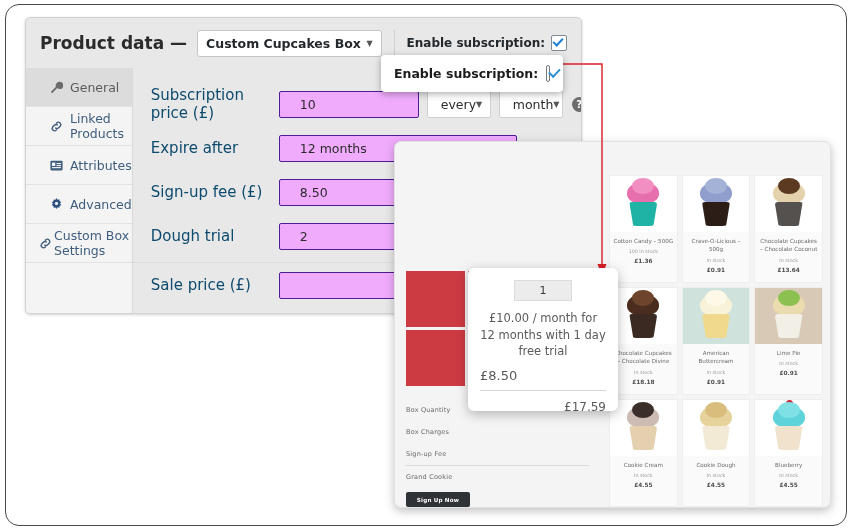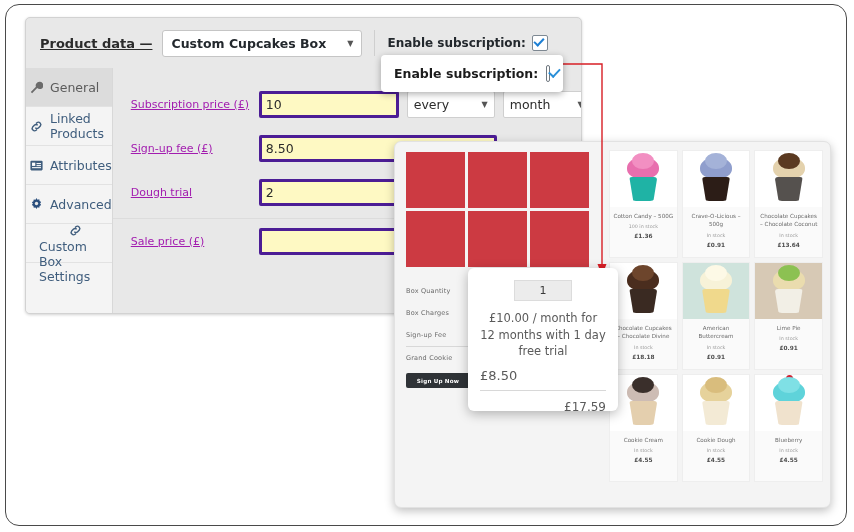--- a/index.html
+++ b/index.html
@@ -23,21 +23,21 @@
     position:absolute;left:25px;top:17px;width:557px;height:297px;
     background:#e8e8e8;border:1px solid #d2d2d2;border-radius:5px;
     box-shadow:0 1px 3px rgba(0,0,0,.18);
     box-sizing:border-box;overflow:hidden;
   }
   .mb-header{
     height:50px;display:flex;align-items:center;padding:0 14px;
     box-sizing:border-box;
   }
   .mb-title{
-    font-size:13px;font-weight:bold;color:#2b2b2b;white-space:nowrap;text-decoration:underline;
+    font-size:17px;font-weight:bold;color:#2b2b2b;white-space:nowrap;
   }
   .select-pd{
     margin-left:10px;width:200px;height:27px;background:#fff;
     border:1px solid #c5c5c5;border-radius:3px;
     display:flex;align-items:center;justify-content:space-between;
     padding:0 8px;box-sizing:border-box;
     font-size:12.5px;font-weight:bold;color:#23282d;
   }
   .caret{font-size:8px;color:#555;}
   .mb-sep{width:1px;height:26px;background:#cfcfcf;margin:0 12px;}
@@ -52,42 +52,42 @@
     border:solid #1d7fd4;border-width:0 2.2px 2.2px 0;transform:rotate(43deg);
   }
 
   .mb-body{display:flex;height:247px;}
   .mb-tabs{
     width:128px;background:#f4f4f4;border-right:1px solid #d8d8d8;
     box-sizing:border-box;
   }
   .tab{
     height:39px;display:flex;align-items:center;gap:7px;
-    padding-left:4px;box-sizing:border-box;
+    padding-left:24px;box-sizing:border-box;
     border-bottom:1px solid #e2e2e2;
     font-size:12.5px;color:#3f5d7d;
   }
   .tab.active{background:#dcdcdc;color:#5b5b5b;}
   .tab .ico{width:13px;height:13px;display:inline-flex;align-items:center;justify-content:center;}
   .tab .ico svg{display:block;}
-  .tab.compact{padding-left:13px;gap:2px;flex-direction:column;}
+  .tab.compact{padding-left:13px;gap:2px;}
 
   .mb-fields{flex:1;padding:14px 0 0 0;box-sizing:border-box;position:relative;}
   .frow{display:flex;align-items:center;height:44px;padding-left:18px;box-sizing:border-box;}
-  .flabel{width:128px;font-size:11px;color:#a21caf;text-decoration:underline;}
+  .flabel{width:128px;font-size:15px;color:#0c4a6e;}
   .finput{
-    width:140px;height:27px;background:#fef9c3;border:3px solid #4c1d95;border-radius:2px;
-    display:flex;align-items:center;padding:0 4px;box-sizing:border-box;
+    width:140px;height:27px;background:#f0abfc;border:1px solid #4c1d95;border-radius:2px;
+    display:flex;align-items:center;padding:0 20px;box-sizing:border-box;
     font-size:12.5px;color:#2b2b2b;
   }
   .finput.wide{width:238px;justify-content:space-between;}
   .fsel{
-    width:88px;height:27px;background:#fff;border:1px solid #cfcfcf;border-radius:2px;
+    width:64px;height:27px;background:#fff;border:1px solid #cfcfcf;border-radius:2px;
     margin-left:8px;display:flex;align-items:center;justify-content:space-between;
-    padding:0 6px;box-sizing:border-box;font-size:12.5px;color:#2b2b2b;
+    padding:0 13px;box-sizing:border-box;font-size:12.5px;color:#2b2b2b;
   }
   .help{
     width:15px;height:15px;border-radius:50%;background:#6d6d6d;color:#fff;
     font-size:10px;font-weight:bold;display:flex;align-items:center;justify-content:center;
     margin-left:9px;
   }
   .fdivider{height:1px;background:#dcdcdc;margin:4px 0 0 0;}
 
   
   .callout{
@@ -103,21 +103,21 @@
 
   .arrowline{position:absolute;left:560px;top:60px;width:60px;height:222px;z-index:39;}
 
   
   .store{
     position:absolute;left:394px;top:141px;width:437px;height:367px;
     background:#f4f4f4;border:1px solid #e2e2e2;border-radius:7px;
     box-shadow:0 3px 10px rgba(0,0,0,.25);
     box-sizing:border-box;overflow:hidden;
   }
-  .store-inner{display:flex;height:100%;}
+  .store-inner{display:flex;height:100%;align-items:flex-end;}
   .builder{width:214px;padding:10px 0 0 11px;box-sizing:border-box;}
   .grid-red{display:grid;grid-template-columns:repeat(3,59px);grid-gap:3px;}
   .cell{height:56px;background:#cc3A42;}
   .summary{margin-top:13px;width:183px;}
   .srow{height:22px;display:flex;align-items:center;font-size:6.5px;color:#6a6a6a;letter-spacing:.2px;}
   .srow.total{border-top:1px solid #d8d8d8;}
   .signup{
     margin-top:4px;width:64px;height:15px;background:#2f3337;border-radius:2px;
     display:flex;align-items:center;justify-content:center;
     color:#fff;font-size:5.6px;font-weight:bold;letter-spacing:.2px;
@@ -242,20 +242,28 @@
             <span>every</span>
             <span class="caret">▼</span>
           </span>
           <span class="fsel">
             <span>month</span>
             <span class="caret">▼</span>
           </span>
           <span class="help">?</span>
         </div>
 
+        <div class="frow">
+          <span class="flabel">Expire after</span>
+          <span class="finput wide">
+            <span>12 months</span>
+            <span class="caret">▼</span>
+          </span>
+          <span class="help">?</span>
+        </div>
 
         <div class="frow">
           <span class="flabel">Sign-up fee (£)</span>
           <span class="finput wide">8.50</span>
         </div>
 
         <div class="frow">
           <span class="flabel">Dough trial</span>
           <span class="finput wide">2</span>
         </div>

